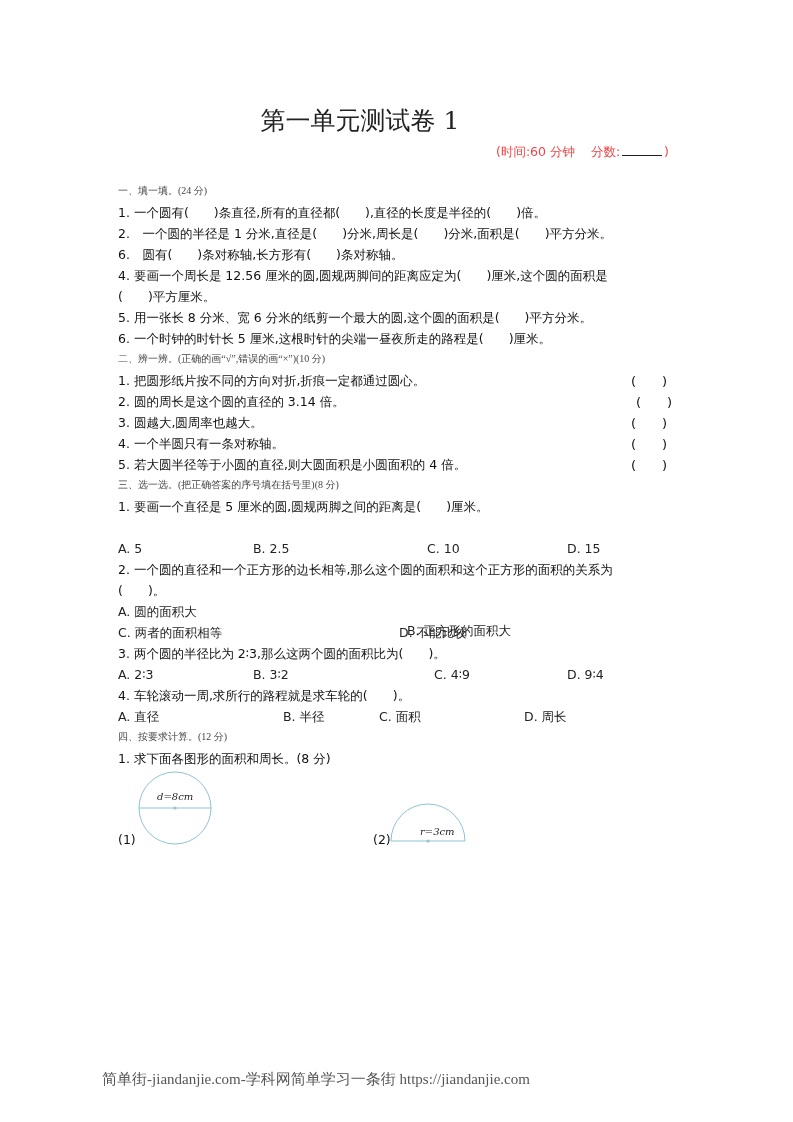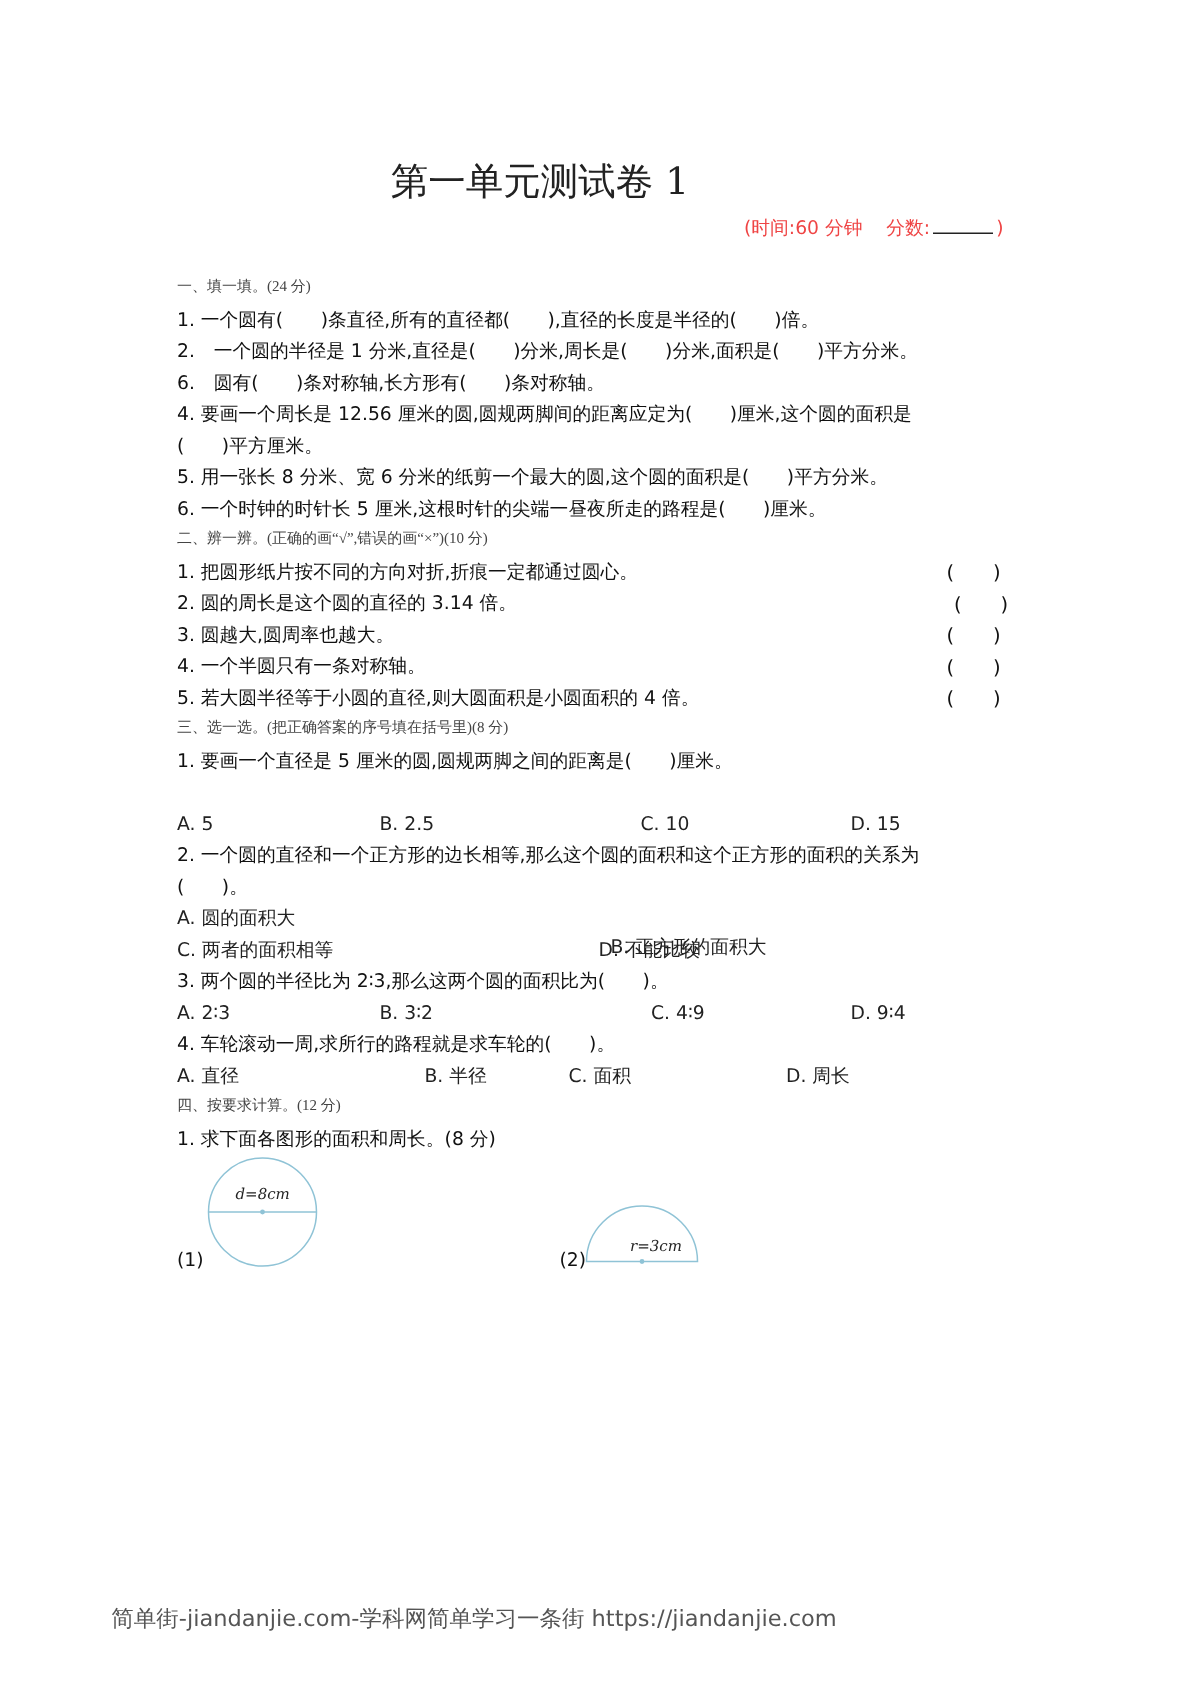--- a/index.html
+++ b/index.html
@@ -15,21 +15,21 @@
       font-size: 25px; color: #222;
     }
     .meta { left: 496px; top: 143px; font-size: 12.5px; color: #ef4444; }
     .meta .blank { display: inline-block; width: 40px; border-bottom: 1px solid #222; height: 12px; vertical-align: baseline; margin: 0 2px; }
     .sec { font-family: "Liberation Serif", "DejaVu Serif", serif; font-size: 10px; color: #444; }
     .line { font-size: 12.5px; color: #111; }
     .paren { font-size: 13px; color: #111; }
     .opt { font-size: 12.5px; color: #222; }
     .footer {
       left: 0; width: 632px; top: 1070px; text-align: center;
-      font-size: 15px; color: #555;
+      font-size: 15px; color: #555; font-family: Liberation Serif, serif;
     }
     svg.fig { position: absolute; overflow: visible; }
   </style>
 </head>
 <body>
 
 <div class="abs title">第一单元测试卷 1</div>
 <div class="abs meta">
   <span>(时间:60 分钟</span>&nbsp;&nbsp;&nbsp;&nbsp;<span>分数:</span><span class="blank"></span><span>)</span>
 </div>

